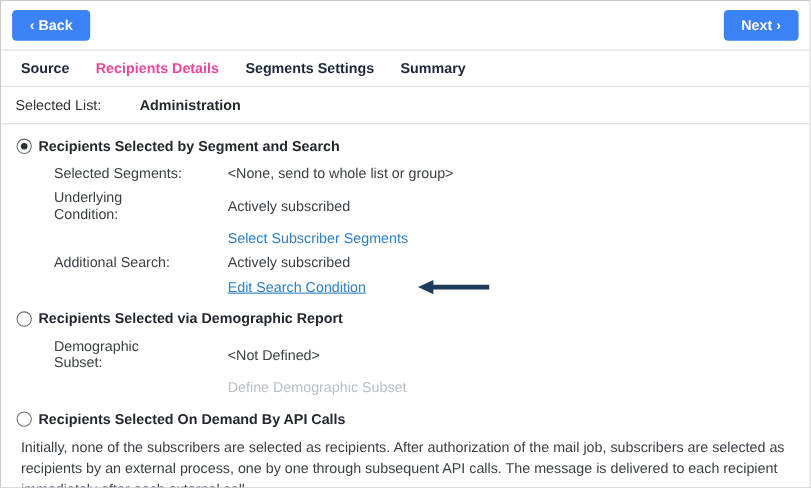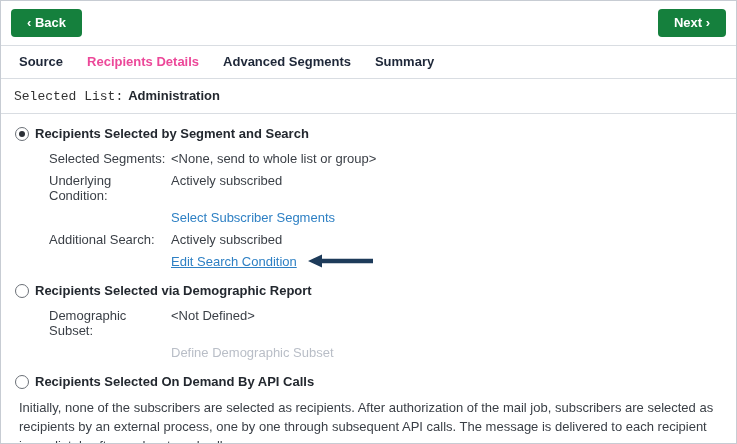--- a/index.html
+++ b/index.html
@@ -15,21 +15,21 @@
     overflow: hidden;
   }
   .header {
     display: flex;
     justify-content: space-between;
     align-items: center;
     padding: 8px 10px;
     height: 44px;
   }
   .btn {
-    background: #15803d;
+    background: #3b82f6;
     color: #fff;
     font-weight: bold;
     font-size: 13px;
     border: none;
     border-radius: 4px;
     padding: 6px 16px;
     cursor: pointer;
     font-family: inherit;
     line-height: 1.2;
   }
@@ -50,22 +50,22 @@
     white-space: nowrap;
   }
   .tab.active { color: #1b76cc; border-bottom-color: #1b76cc; }
   .tab.disabled { color: #ec4899; cursor: default; }
   .selected-list-row {
     font-size: 13px;
     color: #333;
     padding: 9px 13px;
     border-bottom: 1px solid #d9dde2;
   }
-  .selected-list-row .lbl { margin-right: 5px; font-family: Liberation Mono, monospace; }
-  .selected-list-row .val { font-weight: bold; color: #23282f; }
+  .selected-list-row .lbl { margin-right: 5px; }
+  .selected-list-row .val { font-weight: bold; color: #23282f; margin-left: 30px; }
   .content { padding: 12px 14px; }
   .option-head {
     display: flex;
     align-items: center;
     gap: 6px;
     cursor: pointer;
   }
   .radio {
     width: 14px;
     height: 14px;
@@ -86,21 +86,21 @@
   .option-title {
     font-size: 13px;
     font-weight: bold;
     color: #23282f;
   }
   .detail {
     margin: 10px 0 14px 34px;
     font-size: 13px;
     color: #3a3f46;
   }
-  .drow { display: flex; align-items: flex-start; margin-bottom: 7px; min-height: 15px; }
+  .drow { display: flex; align-items: center; margin-bottom: 7px; min-height: 15px; gap: 36px; }
   .drow:last-child { margin-bottom: 0; }
   .dlabel { width: 122px; flex: none; }
   .dvalue { color: #3a3f46; }
   .link { color: #2e80c4; cursor: pointer; }
   .link.underline { text-decoration: underline; }
   .link.disabled { color: #b9bec7; cursor: default; }
   .arrow-svg { margin-left: 10px; display: inline-block; vertical-align: middle; flex: none; }
   .api-desc {
     margin: 10px 0 0 4px;
     font-size: 13px;
@@ -116,21 +116,21 @@
 <div class="page">
 
   <div class="header">
     <button class="btn">‹ Back</button>
     <button class="btn">Next ›</button>
   </div>
 
   <div class="tabbar">
     <div class="tab">Source</div>
     <div class="tab disabled">Recipients Details</div>
-    <div class="tab">Advanced Segments</div>
+    <div class="tab">Segments Settings</div>
     <div class="tab">Summary</div>
   </div>
 
   <div class="selected-list-row">
     <span class="lbl">Selected List:</span><span class="val">Administration</span>
   </div>
 
   <div class="content">
 
     <div class="option">

